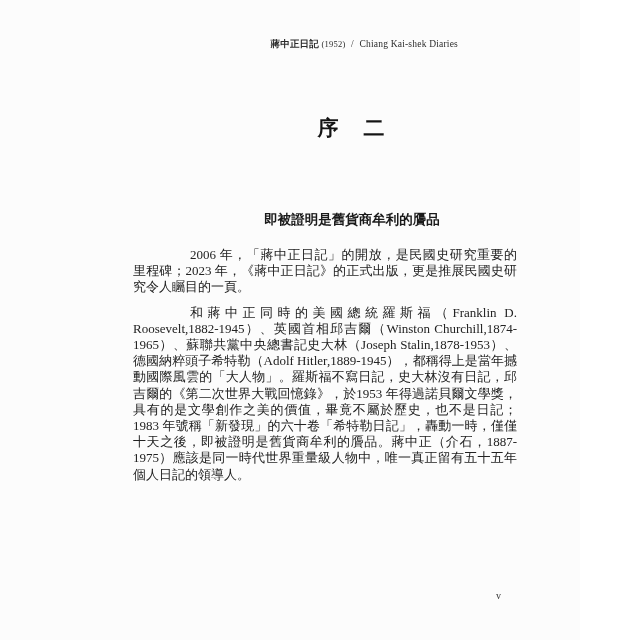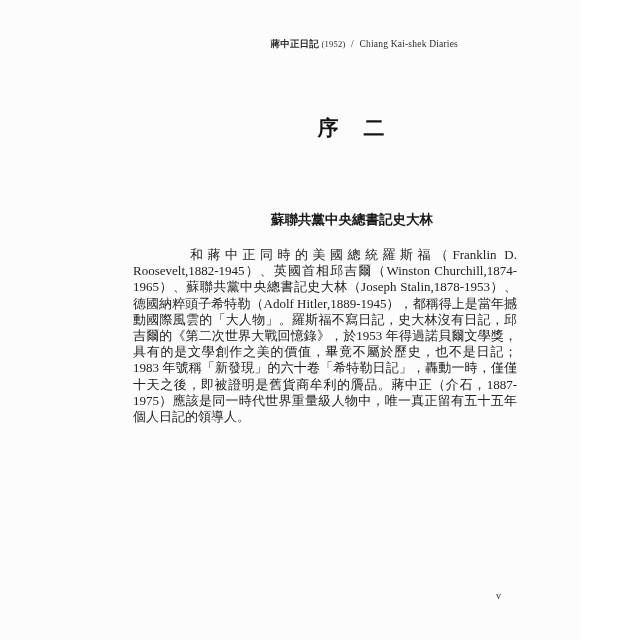--- a/index.html
+++ b/index.html
@@ -99,21 +99,22 @@
     <span class="year">(1952)</span>
     <span class="sep">/</span>
     <span class="en">Chiang Kai-shek Diaries</span>
   </div>
 
   <div class="chapter-title">
     <span>序</span>
     <span>二</span>
   </div>
 
-  <div class="section-heading">蘇聯共黨中央總書記史大林</div>
+  <div class="section-heading">即被證明是舊貨商牟利的贗品</div>
 
   <div class="body-text">
+    <p>2006 年，「蔣中正日記」的開放，是民國史研究重要的里程碑；2023 年，《蔣中正日記》的正式出版，更是推展民國史研究令人矚目的一頁。</p>
     <p>和蔣中正同時的美國總統羅斯福（Franklin D. Roosevelt,1882-1945）、英國首相邱吉爾（Winston Churchill,1874-1965）、蘇聯共黨中央總書記史大林（Joseph Stalin,1878-1953）、德國納粹頭子希特勒（Adolf Hitler,1889-1945），都稱得上是當年撼動國際風雲的「大人物」。羅斯福不寫日記，史大林沒有日記，邱吉爾的《第二次世界大戰回憶錄》，於1953 年得過諾貝爾文學獎，具有的是文學創作之美的價值，畢竟不屬於歷史，也不是日記；1983 年號稱「新發現」的六十卷「希特勒日記」，轟動一時，僅僅十天之後，即被證明是舊貨商牟利的贗品。蔣中正（介石，1887-1975）應該是同一時代世界重量級人物中，唯一真正留有五十五年個人日記的領導人。</p>
   </div>
 
   <div class="page-number">v</div>
 
 </div>
 
 </body></html>

